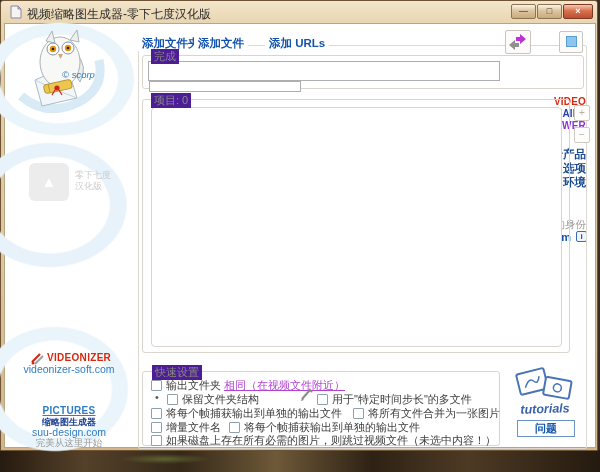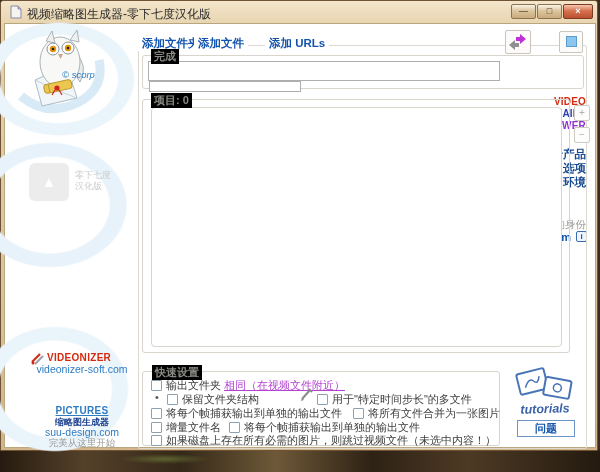--- a/index.html
+++ b/index.html
@@ -52,42 +52,42 @@
     background: #ececec; border-radius: 6px; text-align: center; line-height: 38px;
     color: #ffffff; font-size: 15px; cursor: pointer; }
   .badge-text { left: 70px; top: 146px; font-size: 9px; color: #cccccc; line-height: 11px; white-space: pre-line; }
   .id-label { right: 9px; top: 194px; font-size: 10.5px; color: #9a9a96; }
   .id-value { right: 24px; top: 207px; font-size: 11px; font-weight: bold; color: #1254ad; cursor: pointer; }
   .info-badge { position: absolute; right: 8px; top: 207px; width: 11px; height: 11px;
     border: 1px solid #3a6ab0; border-radius: 2px; background: #eef4fc; color: #1254ad;
     font-size: 8px; font-weight: bold; text-align: center; line-height: 9px; cursor: pointer; }
   .vz-icon { position: absolute; left: 26px; top: 327px; width: 14px; height: 12px; }
   .vz-title { left: 42px; top: 328px; font-size: 10px; font-weight: bold; color: #d42a10; letter-spacing: .3px; }
-  .ctr { left: 0; width: 128px; text-align: center; margin-left: 13px; }
+  .ctr { left: 0; width: 128px; text-align: center; }
   .vz-url { top: 339px; font-size: 10.5px; color: #2e7cc4; cursor: pointer; }
   .vz-sub { top: 351px; font-size: 10px; color: #8d8d89; }
   .px-title { top: 381px; font-size: 10px; font-weight: bold; color: #2e7cc4; letter-spacing: .3px; text-decoration: underline; }
   .px-sub { top: 392px; font-size: 9px; font-weight: bold; color: #1a3f8f; }
   .px-url { top: 402px; font-size: 10.5px; color: #2e7cc4; cursor: pointer; }
   .px-tag { top: 413px; font-size: 9.5px; color: #9a9a96; }
 
   
   .outer-panel { position: absolute; left: 133px; top: 21px; width: 449px; height: 404px;
     border: 1px solid #ddd9d1; border-radius: 2px; }
   .addlink { position: absolute; top: 12px; font-size: 11.5px; font-weight: bold; color: #1254ad;
     background: #fff; padding: 0 4px; cursor: pointer; z-index: 2; }
   .a0 { left: 133px; } .a1 { left: 189px; } .a2 { left: 260px; }
   .tool-btn { position: absolute; border: 1px solid #c9c5bd; background: #fcfbf9; border-radius: 2px;
     cursor: pointer; z-index: 2; }
   .run-btn { left: 500px; top: 6px; width: 26px; height: 24px; }
   .stop-btn { left: 554px; top: 7px; width: 24px; height: 22px; }
   .stop-sq { width: 11px; height: 11px; background: #8cc6ee; border: 1px solid #5a9ed0; margin: 4px auto 0; }
 
   .group { position: absolute; border: 1px solid #d9d5cd; border-radius: 3px; }
-  .group-label { position: absolute; background: #000000; padding: 0 3px; font-size: 11px; color: #8a8a84; z-index: 2; white-space: nowrap; font-weight: bold; }
+  .group-label { position: absolute; background: #4c1d95; padding: 0 3px; font-size: 11px; color: #8a8a84; z-index: 2; white-space: nowrap; }
   .done-group { left: 137px; top: 31px; width: 442px; height: 34px; }
   .done-label { left: 146px; top: 25px; }
   .pbar { position: absolute; border: 1px solid #aeaeae; background: #fff; z-index: 1; }
   .pbar-main { left: 143px; top: 37px; width: 352px; height: 20px; }
   .pbar-sub { left: 144px; top: 57px; width: 152px; height: 11px; }
   .items-group { left: 137px; top: 75px; width: 428px; height: 254px; }
   .items-label { left: 146px; top: 69px; }
   .listbox { position: absolute; left: 146px; top: 83px; width: 411px; height: 240px;
     border: 1px solid #d9d5cd; border-radius: 4px; background: #fff; }
   .mini-btn { position: absolute; left: 569px; width: 16px; height: 16px; border: 1px solid #cfcbc3;

